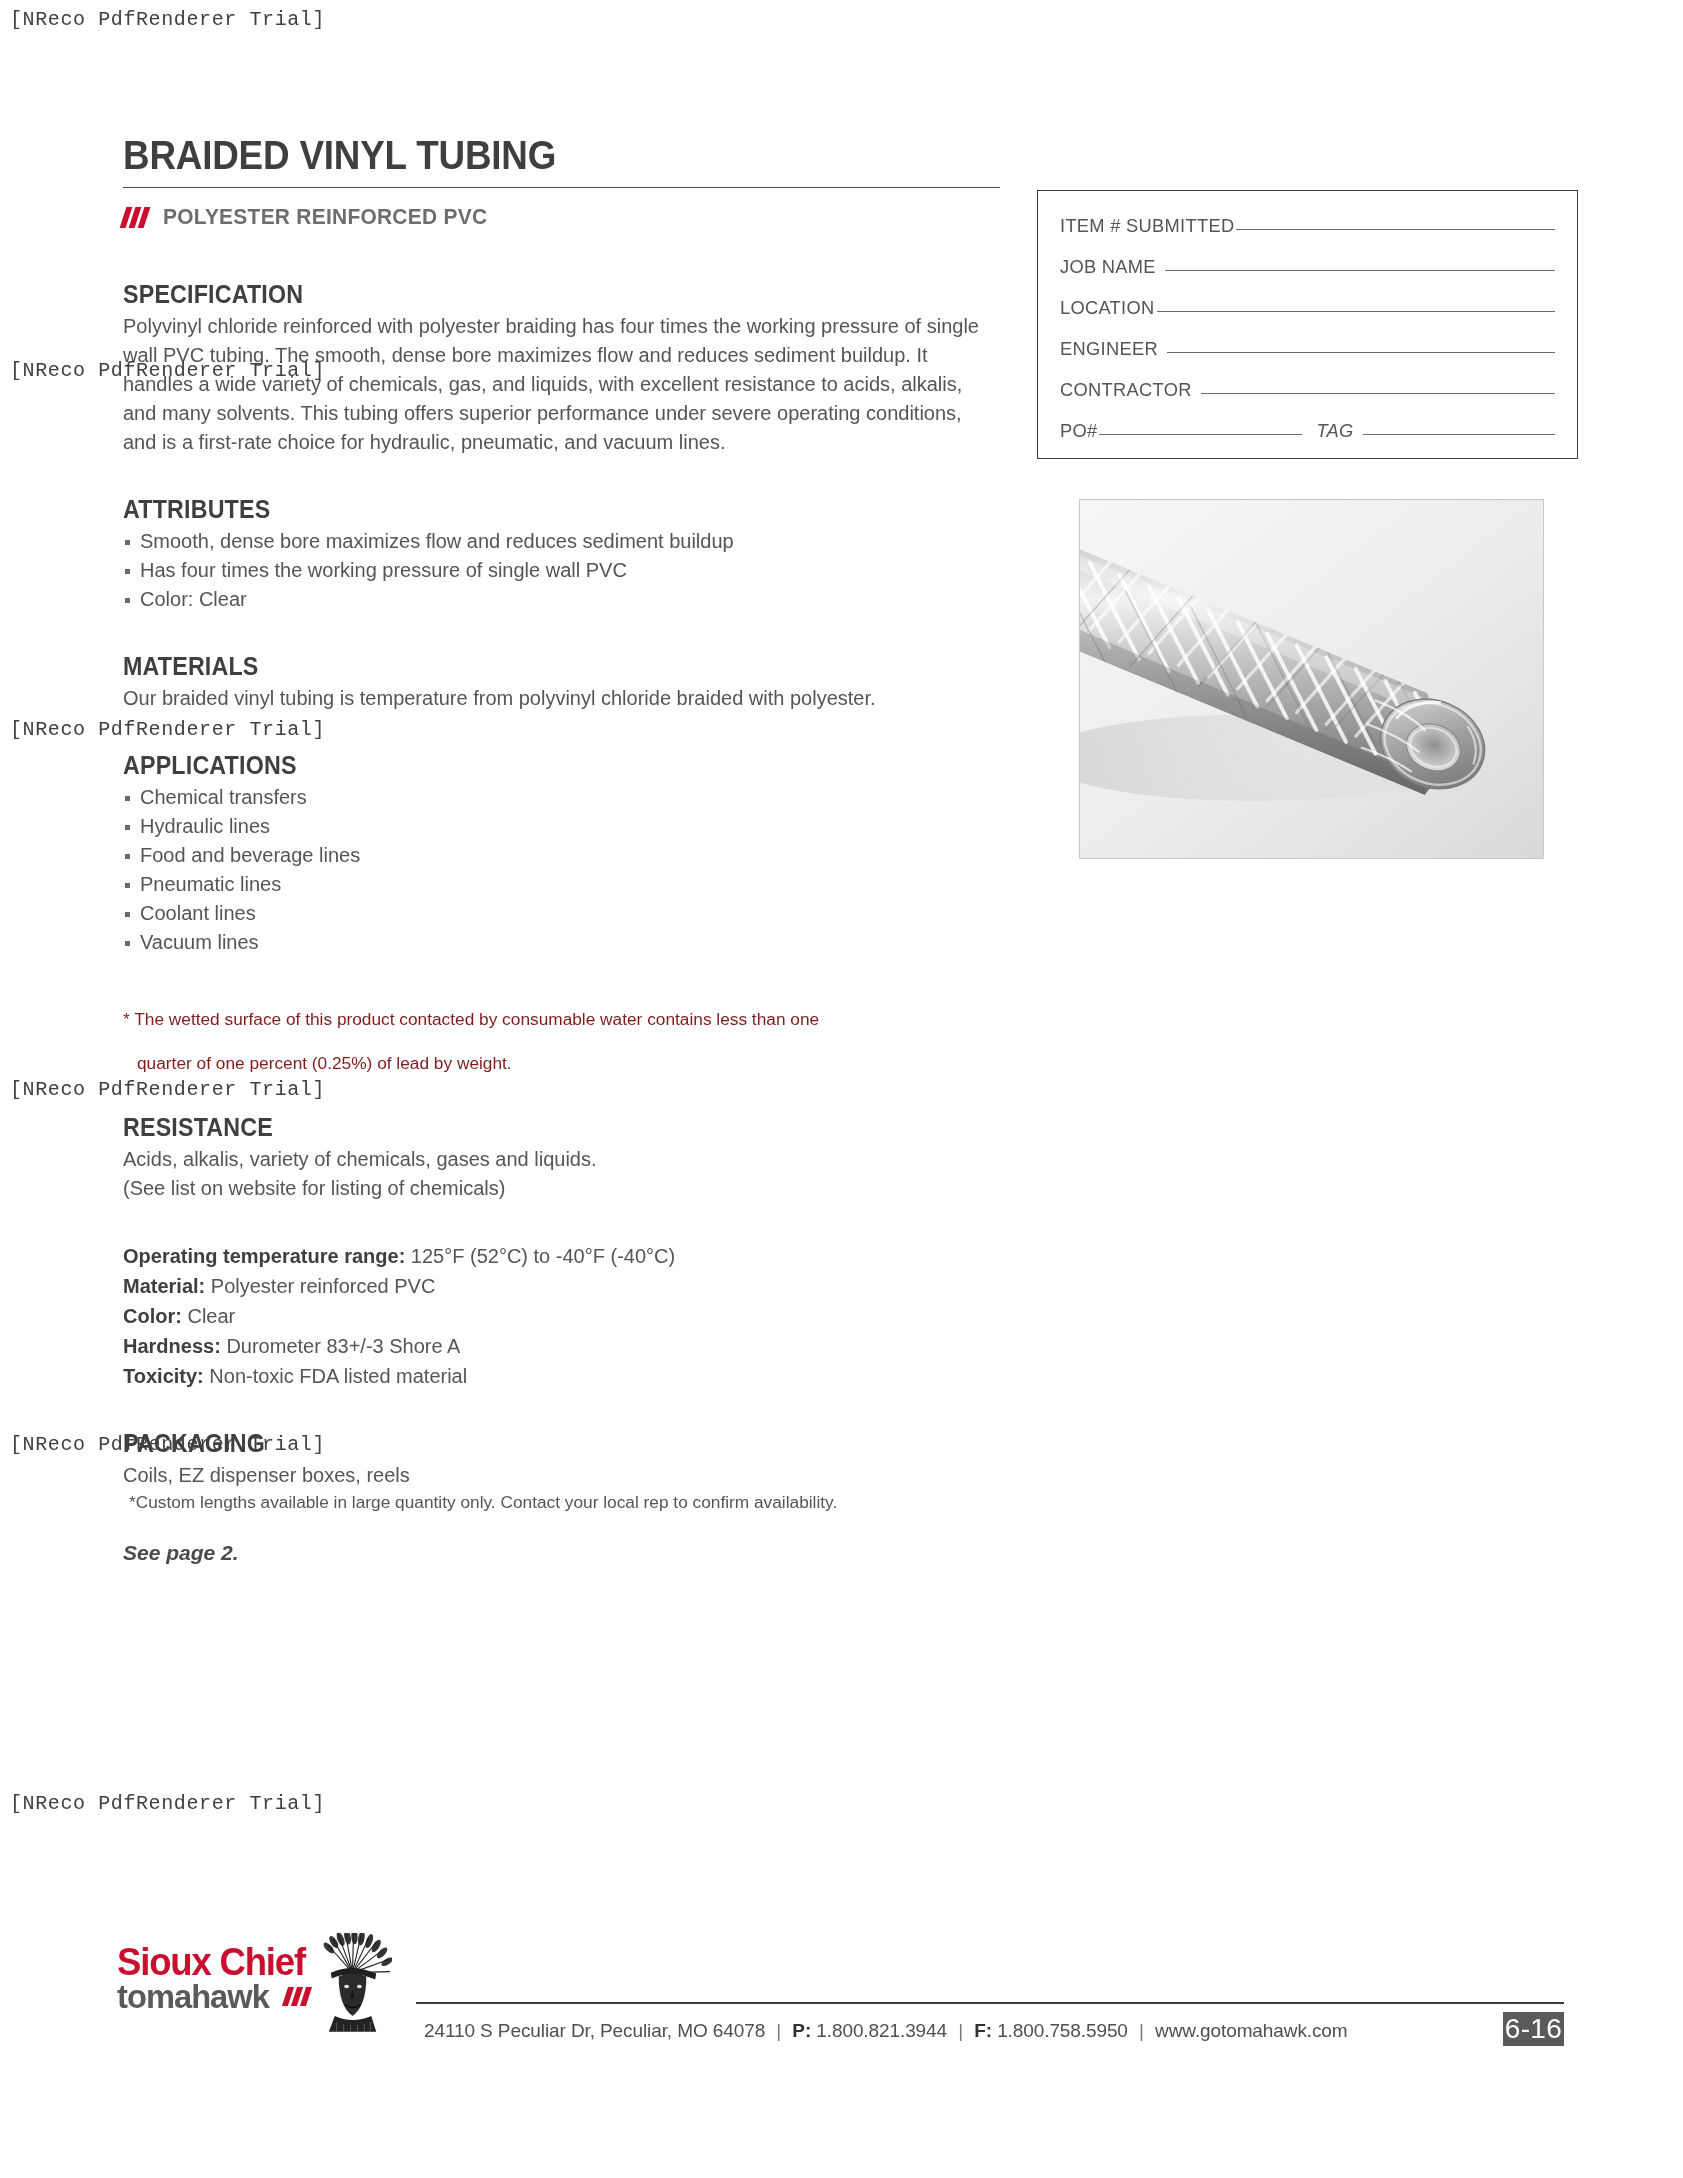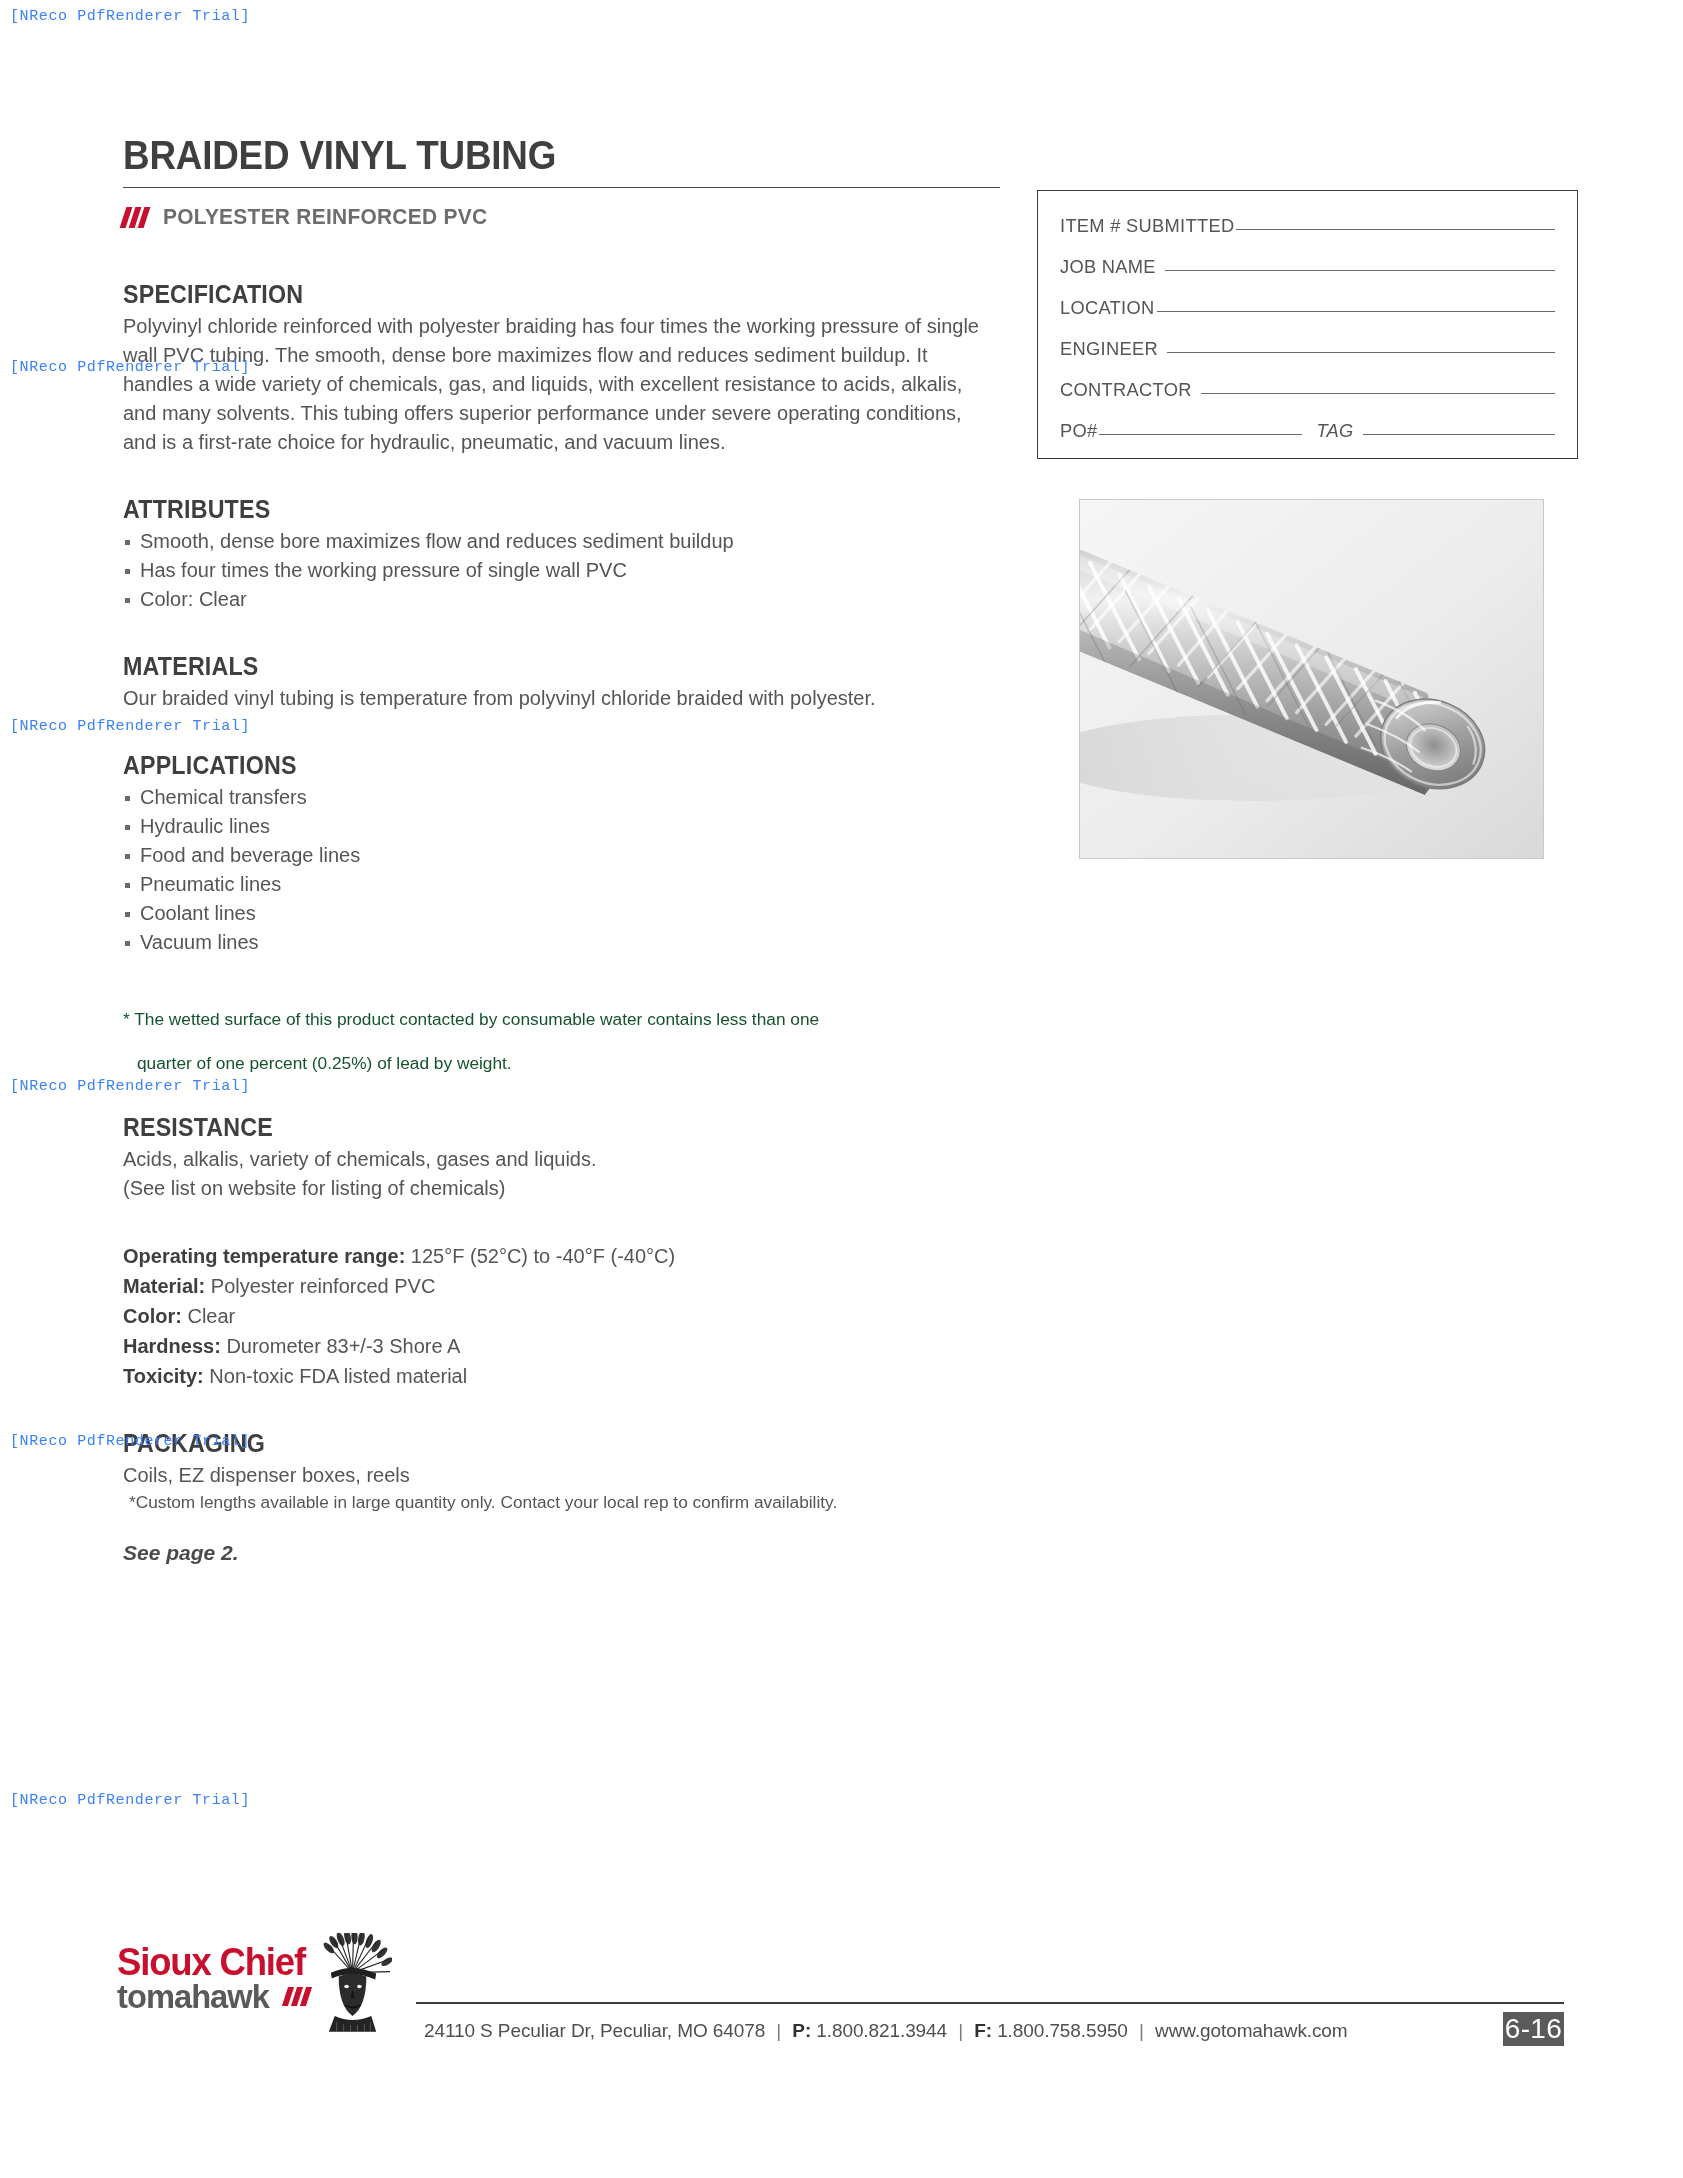--- a/index.html
+++ b/index.html
@@ -13,23 +13,23 @@
   body {
     font-family: "Liberation Sans", sans-serif;
     position: relative;
     overflow: hidden;
   }
 
   
   .watermark {
     position: absolute;
     font-family: "Liberation Mono", "DejaVu Sans Mono", monospace;
-    font-size: 15px;
+    font-size: 20px;
     letter-spacing: 0.6px;
-    color: #3b82f6;
+    color: #404040;
     white-space: nowrap;
     z-index: 40;
     pointer-events: none;
   }
 
   
   .page {
     position: absolute;
     left: 0; top: 0;
     width: 1683px;
@@ -124,21 +124,21 @@
     height: 5px;
     background: #6a6a6a;
   }
   .gap-sm { height: 26px; }
   .gap-md { height: 38px; }
   .gap-lg { height: 50px; }
 
   .footnote {
     font-size: 17.3px;
     line-height: 24px;
-    color: #14532d;
+    color: #7f1d1d;
     padding-left: 0;
   }
   .footnote .ind { display: block; padding-left: 14px; margin-top: 20px; }
 
   .spec-list { }
   .spec-list .row {
     font-size: 20px;
     line-height: 30px;
     color: #555555;
   }

